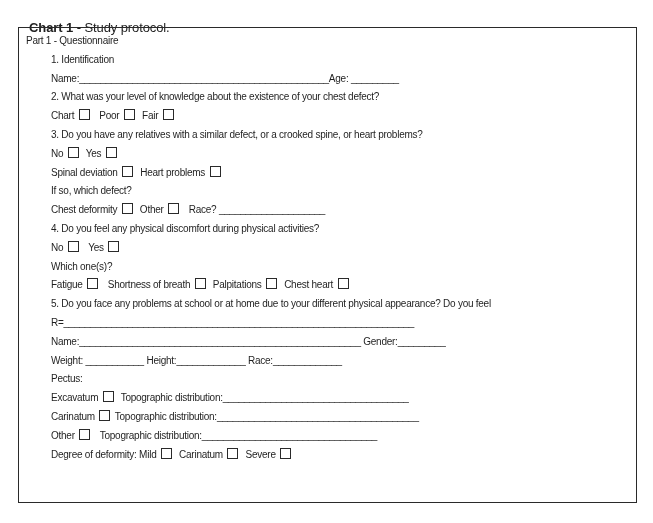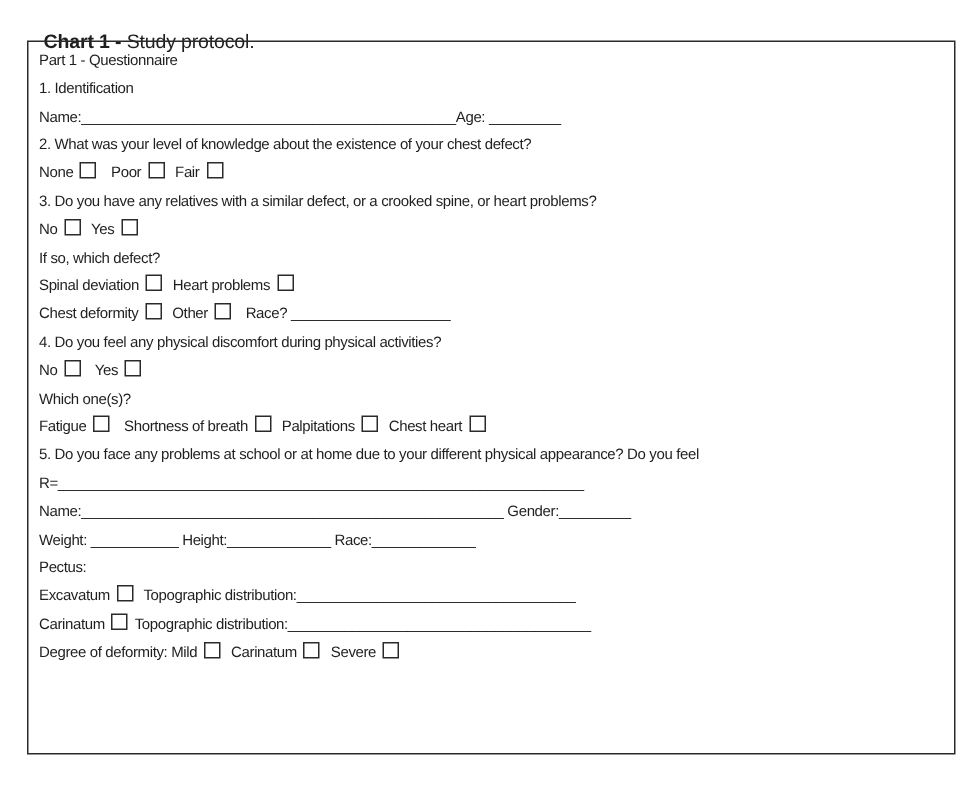--- a/index.html
+++ b/index.html
@@ -39,20 +39,21 @@
     overflow: hidden;
   }
   .line {
     white-space: pre;
     font-size: 10px;
     letter-spacing: -0.25px;
     line-height: 18.8px;
     height: 18.8px;
   }
   .line.indent {
+    margin-left: 25px;
   }
   .checkbox {
     display: inline-block;
     width: 9px;
     height: 9px;
     border: 1px solid #2a2a2a;
     margin: 0 2px;
     vertical-align: -1px;
     background: #ffffff;
   }
@@ -65,32 +66,33 @@
 
 <div class="page">
   <div class="figure-title">
     <span class="bold">Chart 1 -</span><span> Study protocol.</span>
   </div>
   <div class="protocol-box">
       <div class="line"><span>Part 1 - Questionnaire</span></div>
       <div class="line indent"><span>1. Identification</span></div>
       <div class="line indent"><span>Name:</span><span class="blank">_______________________________________________</span><span>Age: </span><span class="blank">_________</span></div>
       <div class="line indent"><span>2. What was your level of knowledge about the existence of your chest defect?</span></div>
-      <div class="line indent"><span>None </span><span class="checkbox"></span><span>   Poor </span><span class="checkbox"></span><span>  Fair </span><span class="checkbox"></span></div>
+      <div class="line indent"><span>Chart </span><span class="checkbox"></span><span>   Poor </span><span class="checkbox"></span><span>  Fair </span><span class="checkbox"></span></div>
       <div class="line indent"><span>3. Do you have any relatives with a similar defect, or a crooked spine, or heart problems?</span></div>
       <div class="line indent"><span>No </span><span class="checkbox"></span><span>  Yes </span><span class="checkbox"></span></div>
+      <div class="line indent"><span>Spinal deviation </span><span class="checkbox"></span><span>  Heart problems </span><span class="checkbox"></span></div>
       <div class="line indent"><span>If so, which defect?</span></div>
-      <div class="line indent"><span>Spinal deviation </span><span class="checkbox"></span><span>  Heart problems </span><span class="checkbox"></span></div>
       <div class="line indent"><span>Chest deformity </span><span class="checkbox"></span><span>  Other </span><span class="checkbox"></span><span>   Race? </span><span class="blank">____________________</span></div>
       <div class="line indent"><span>4. Do you feel any physical discomfort during physical activities?</span></div>
       <div class="line indent"><span>No </span><span class="checkbox"></span><span>   Yes </span><span class="checkbox"></span></div>
       <div class="line indent"><span>Which one(s)?</span></div>
       <div class="line indent"><span>Fatigue </span><span class="checkbox"></span><span>   Shortness of breath </span><span class="checkbox"></span><span>  Palpitations </span><span class="checkbox"></span><span>  Chest heart </span><span class="checkbox"></span></div>
       <div class="line indent"><span>5. Do you face any problems at school or at home due to your different physical appearance? Do you feel</span></div>
       <div class="line indent"><span>R=</span><span class="blank">__________________________________________________________________</span></div>
       <div class="line indent"><span>Name:</span><span class="blank">_____________________________________________________</span><span> Gender:</span><span class="blank">_________</span></div>
       <div class="line indent"><span>Weight: </span><span class="blank">___________</span><span> Height:</span><span class="blank">_____________</span><span> Race:</span><span class="blank">_____________</span></div>
       <div class="line indent"><span>Pectus:</span></div>
       <div class="line indent"><span>Excavatum </span><span class="checkbox"></span><span>  Topographic distribution:</span><span class="blank">___________________________________</span></div>
       <div class="line indent"><span>Carinatum </span><span class="checkbox"></span><span> Topographic distribution:</span><span class="blank">______________________________________</span></div>
+      <div class="line indent"><span>Other </span><span class="checkbox"></span><span>   Topographic distribution:</span><span class="blank">_________________________________</span></div>
       <div class="line indent"><span>Degree of deformity: Mild </span><span class="checkbox"></span><span>  Carinatum </span><span class="checkbox"></span><span>  Severe </span><span class="checkbox"></span></div>
     </div>
 </div>
 
 </body></html>

